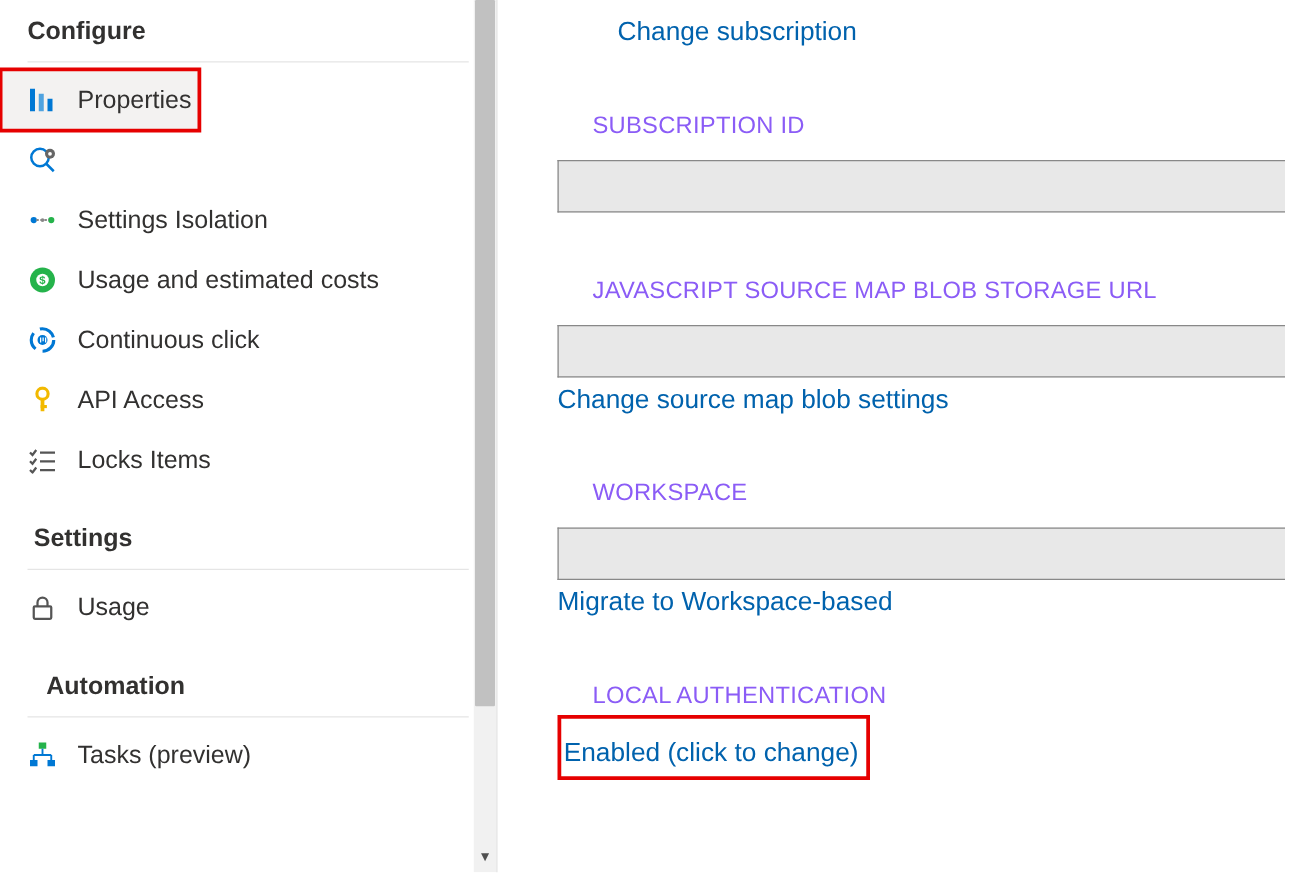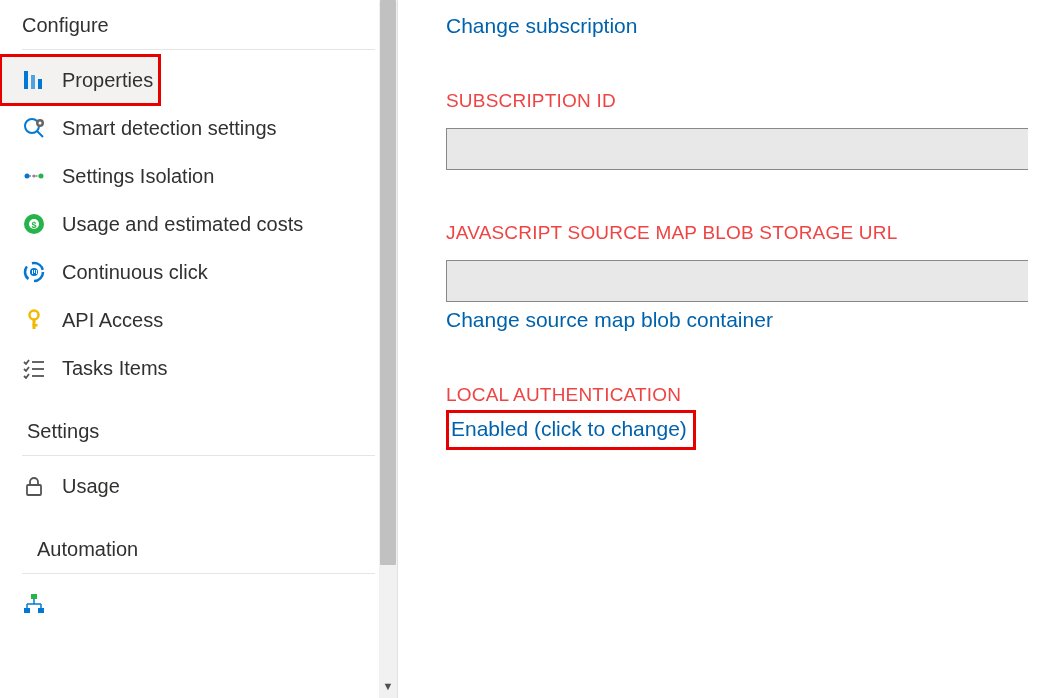--- a/index.html
+++ b/index.html
@@ -42,21 +42,21 @@
     background: #c1c1c1;
     border-radius: 1px;
   }
   .scrollbar-arrow {
     font-size: 11px;
     color: #505050;
     padding-bottom: 6px;
   }
   .section-header {
     font-size: 20px;
-    font-weight: 400;
+    font-weight: 700;
     color: #323130;
     padding: 14px 22px 12px 22px;
   }
   .divider {
     height: 1px;
     background: #e5e5e5;
     margin: 0 22px 6px 22px;
   }
   .nav-item {
     display: flex;
@@ -89,26 +89,27 @@
   }
   .field-block { margin-top: 52px; }
   .field-block.first { margin-top: 0; }
   .link {
     color: #0062ad;
     font-size: 21px;
     cursor: pointer;
     display: inline-block;
     margin-top: 6px;
   }
-  .link.first { margin-top: 14px; }
+  .link.first { margin-top: 14px; margin-left: 48px; }
   .field-label {
     font-size: 19px;
-    color: #ef4444;
+    color: #8b5cf6;
     letter-spacing: 0.2px;
     margin-bottom: 16px;
+    margin-left: 28px;
   }
   .readonly-input {
     width: 582px;
     height: 42px;
     background: #e8e8e8;
     border: 1px solid #888;
     border-right: none;
   }
   .local-auth-highlight {
     display: inline-block;
@@ -139,21 +140,20 @@
 
     <div class="nav-item">
       <span class="icon">
         <svg width="22" height="22" viewBox="0 0 22 22">
           <circle cx="9" cy="9" r="7" fill="none" stroke="#0078d4" stroke-width="2"></circle>
           <line x1="14" y1="14" x2="20" y2="20" stroke="#0078d4" stroke-width="2"></line>
           <circle cx="17" cy="6" r="4" fill="#666"></circle>
           <circle cx="17" cy="6" r="1.5" fill="#fff"></circle>
         </svg>
       </span>
-      <span>Smart detection settings</span>
     </div>
 
     <div class="nav-item">
       <span class="icon">
         <svg width="22" height="22" viewBox="0 0 22 22">
           <circle cx="4" cy="11" r="2.5" fill="#0078d4"></circle>
           <circle cx="18" cy="11" r="2.5" fill="#25b34b"></circle>
           <circle cx="11" cy="11" r="1.5" fill="#888"></circle>
           <line x1="6" y1="11" x2="9.5" y2="11" stroke="#888" stroke-width="1.5" stroke-dasharray="2 1"></line>
           <line x1="12.5" y1="11" x2="16" y2="11" stroke="#888" stroke-width="1.5" stroke-dasharray="2 1"></line>
@@ -201,21 +201,21 @@
       <span class="icon">
         <svg width="22" height="22" viewBox="0 0 22 22">
           <path d="M1 5 L3 7 L6 3" fill="none" stroke="#555" stroke-width="1.8"></path>
           <line x1="9" y1="5" x2="21" y2="5" stroke="#555" stroke-width="1.8"></line>
           <path d="M1 12 L3 14 L6 10" fill="none" stroke="#555" stroke-width="1.8"></path>
           <line x1="9" y1="12" x2="21" y2="12" stroke="#555" stroke-width="1.8"></line>
           <path d="M1 19 L3 21 L6 17" fill="none" stroke="#555" stroke-width="1.8"></path>
           <line x1="9" y1="19" x2="21" y2="19" stroke="#555" stroke-width="1.8"></line>
         </svg>
       </span>
-      <span>Tasks Items</span>
+      <span>Locks Items</span>
     </div>
   </div>
 
   <div>
     <div class="section-header" style="padding-top:28px;padding-left:27px;">Settings</div>
     <div class="divider"></div>
 
     <div class="nav-item">
       <span class="icon">
         <svg width="22" height="22" viewBox="0 0 22 22">
@@ -236,20 +236,21 @@
         <svg width="22" height="22" viewBox="0 0 22 22">
           <rect x="8" y="1" width="6" height="5" fill="#25b34b"></rect>
           <line x1="11" y1="6" x2="11" y2="11" stroke="#0078d4" stroke-width="1.5"></line>
           <line x1="4" y1="11" x2="18" y2="11" stroke="#0078d4" stroke-width="1.5"></line>
           <line x1="4" y1="11" x2="4" y2="15" stroke="#0078d4" stroke-width="1.5"></line>
           <line x1="18" y1="11" x2="18" y2="15" stroke="#0078d4" stroke-width="1.5"></line>
           <rect x="1" y="15" width="6" height="5" fill="#0078d4"></rect>
           <rect x="15" y="15" width="6" height="5" fill="#0078d4"></rect>
         </svg>
       </span>
+      <span>Tasks (preview)</span>
     </div>
   </div>
 
   <div class="scrollbar-track">
     <div class="scrollbar-thumb"></div>
     <div class="scrollbar-arrow">▼</div>
   </div>
 </div>
 
 <div class="main">
@@ -258,23 +259,28 @@
   </div>
 
   <div class="field-block">
     <div class="field-label">SUBSCRIPTION ID</div>
     <div class="readonly-input"></div>
   </div>
 
   <div class="field-block">
     <div class="field-label">JAVASCRIPT SOURCE MAP BLOB STORAGE URL</div>
     <div class="readonly-input"></div>
-    <a class="link">Change source map blob container</a>
-  </div>
-
+    <a class="link">Change source map blob settings</a>
+  </div>
+
+  <div class="field-block">
+    <div class="field-label">WORKSPACE</div>
+    <div class="readonly-input"></div>
+    <a class="link">Migrate to Workspace-based</a>
+  </div>
 
   <div class="field-block">
     <div class="field-label" style="margin-bottom:8px;">LOCAL AUTHENTICATION</div>
     <span class="local-auth-highlight">
-      <a class="link" style="margin-top:4px;">Enabled (click to change)</a>
+      <a class="link" style="margin-top:16px;">Enabled (click to change)</a>
     </span>
   </div>
 </div>
 
 </body></html>

